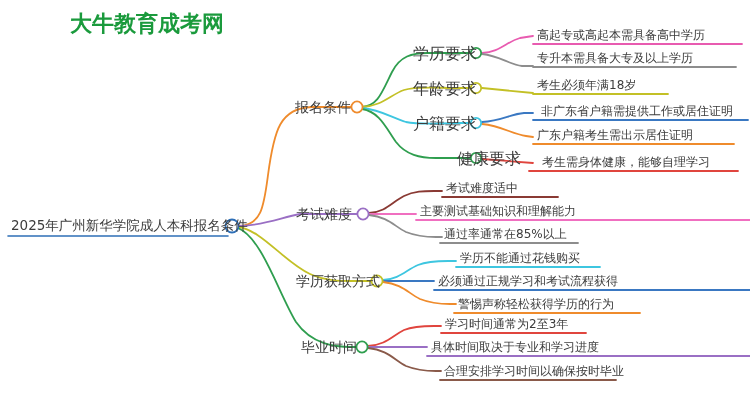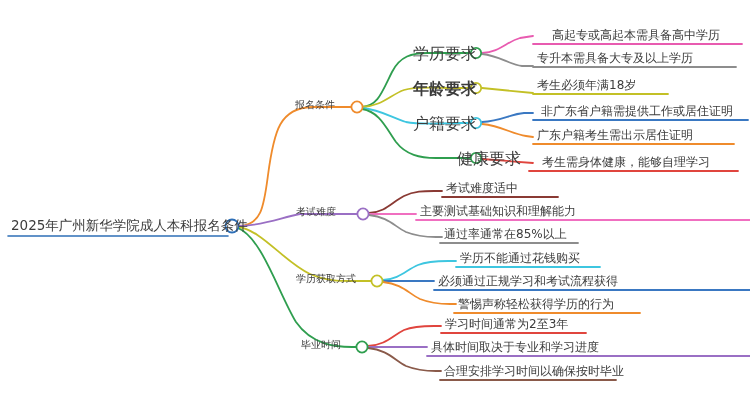--- a/index.html
+++ b/index.html
@@ -73,37 +73,38 @@
     white-space: nowrap;
     color: #3a3a3a;
     font-family: "DejaVu Sans", "Liberation Sans", sans-serif;
     line-height: 1;
   }
   .root-label {
     font-size: 13.5px;
     color: #3c3c3c;
   }
   .branch-label {
-    font-size: 10px;
+    font-size: 14px;
     color: #3c3c3c;
   }
   .sub-label {
     font-size: 16px;
     color: #3c3c3c;
   }
   .leaf-label {
     font-size: 12px;
     color: #3c3c3c;
   }
 </style>
 </head>
 <body>
 
 <div id="logo">
   <div id="logo-text">
+    <div class="logo-cn">大牛教育成考网</div>
   </div>
 </div>
 
 <svg id="canvas" viewBox="0 0 750 410" xmlns="http://www.w3.org/2000/svg">
   <g fill="none" stroke-width="1.8" stroke-linecap="round">
 
     <line x1="8" y1="236" x2="228" y2="236" stroke="#2e6fb7" stroke-width="1.6"></line>
 
     <path d="M238 226 C262 226 264 205 268 175 C274 130 280 108 312 107 L352 107" stroke="#ef8b2c"></path>
 
@@ -178,25 +179,25 @@
 </svg>
 
 <div class="node-label root-label" style="left:11px; top:219px;">2025年广州新华学院成人本科报名条件</div>
 
 <div class="node-label branch-label" style="left:295px; top:100px;">报名条件</div>
 <div class="node-label branch-label" style="left:296px; top:207px;">考试难度</div>
 <div class="node-label branch-label" style="left:296px; top:274px;">学历获取方式</div>
 <div class="node-label branch-label" style="left:301px; top:340px;">毕业时间</div>
 
 <div class="node-label sub-label" style="left:413px; top:46px;">学历要求</div>
-<div class="node-label sub-label" style="left:413px; top:81px;font-weight:bold;">年龄要求</div>
+<div class="node-label sub-label" style="left:413px; top:81px;">年龄要求</div>
 <div class="node-label sub-label" style="left:413px; top:116px;text-align:right;">户籍要求</div>
 <div class="node-label sub-label" style="left:413px; top:151px;margin-left:44px;">健康要求</div>
 
-<div class="node-label leaf-label" style="left:537px; top:29px;margin-left:15px;">高起专或高起本需具备高中学历</div>
+<div class="node-label leaf-label" style="left:537px; top:29px;">高起专或高起本需具备高中学历</div>
 <div class="node-label leaf-label" style="left:537px; top:52px;">专升本需具备大专及以上学历</div>
 
 <div class="node-label leaf-label" style="left:537px; top:79px;">考生必须年满18岁</div>
 
 <div class="node-label leaf-label" style="left:541px; top:105px;">非广东省户籍需提供工作或居住证明</div>
 <div class="node-label leaf-label" style="left:537px; top:129px;">广东户籍考生需出示居住证明</div>
 
 <div class="node-label leaf-label" style="left:533px; top:156px;padding-left:9px;">考生需身体健康，能够自理学习</div>
 
 <div class="node-label leaf-label" style="left:446px; top:182px;">考试难度适中</div>

